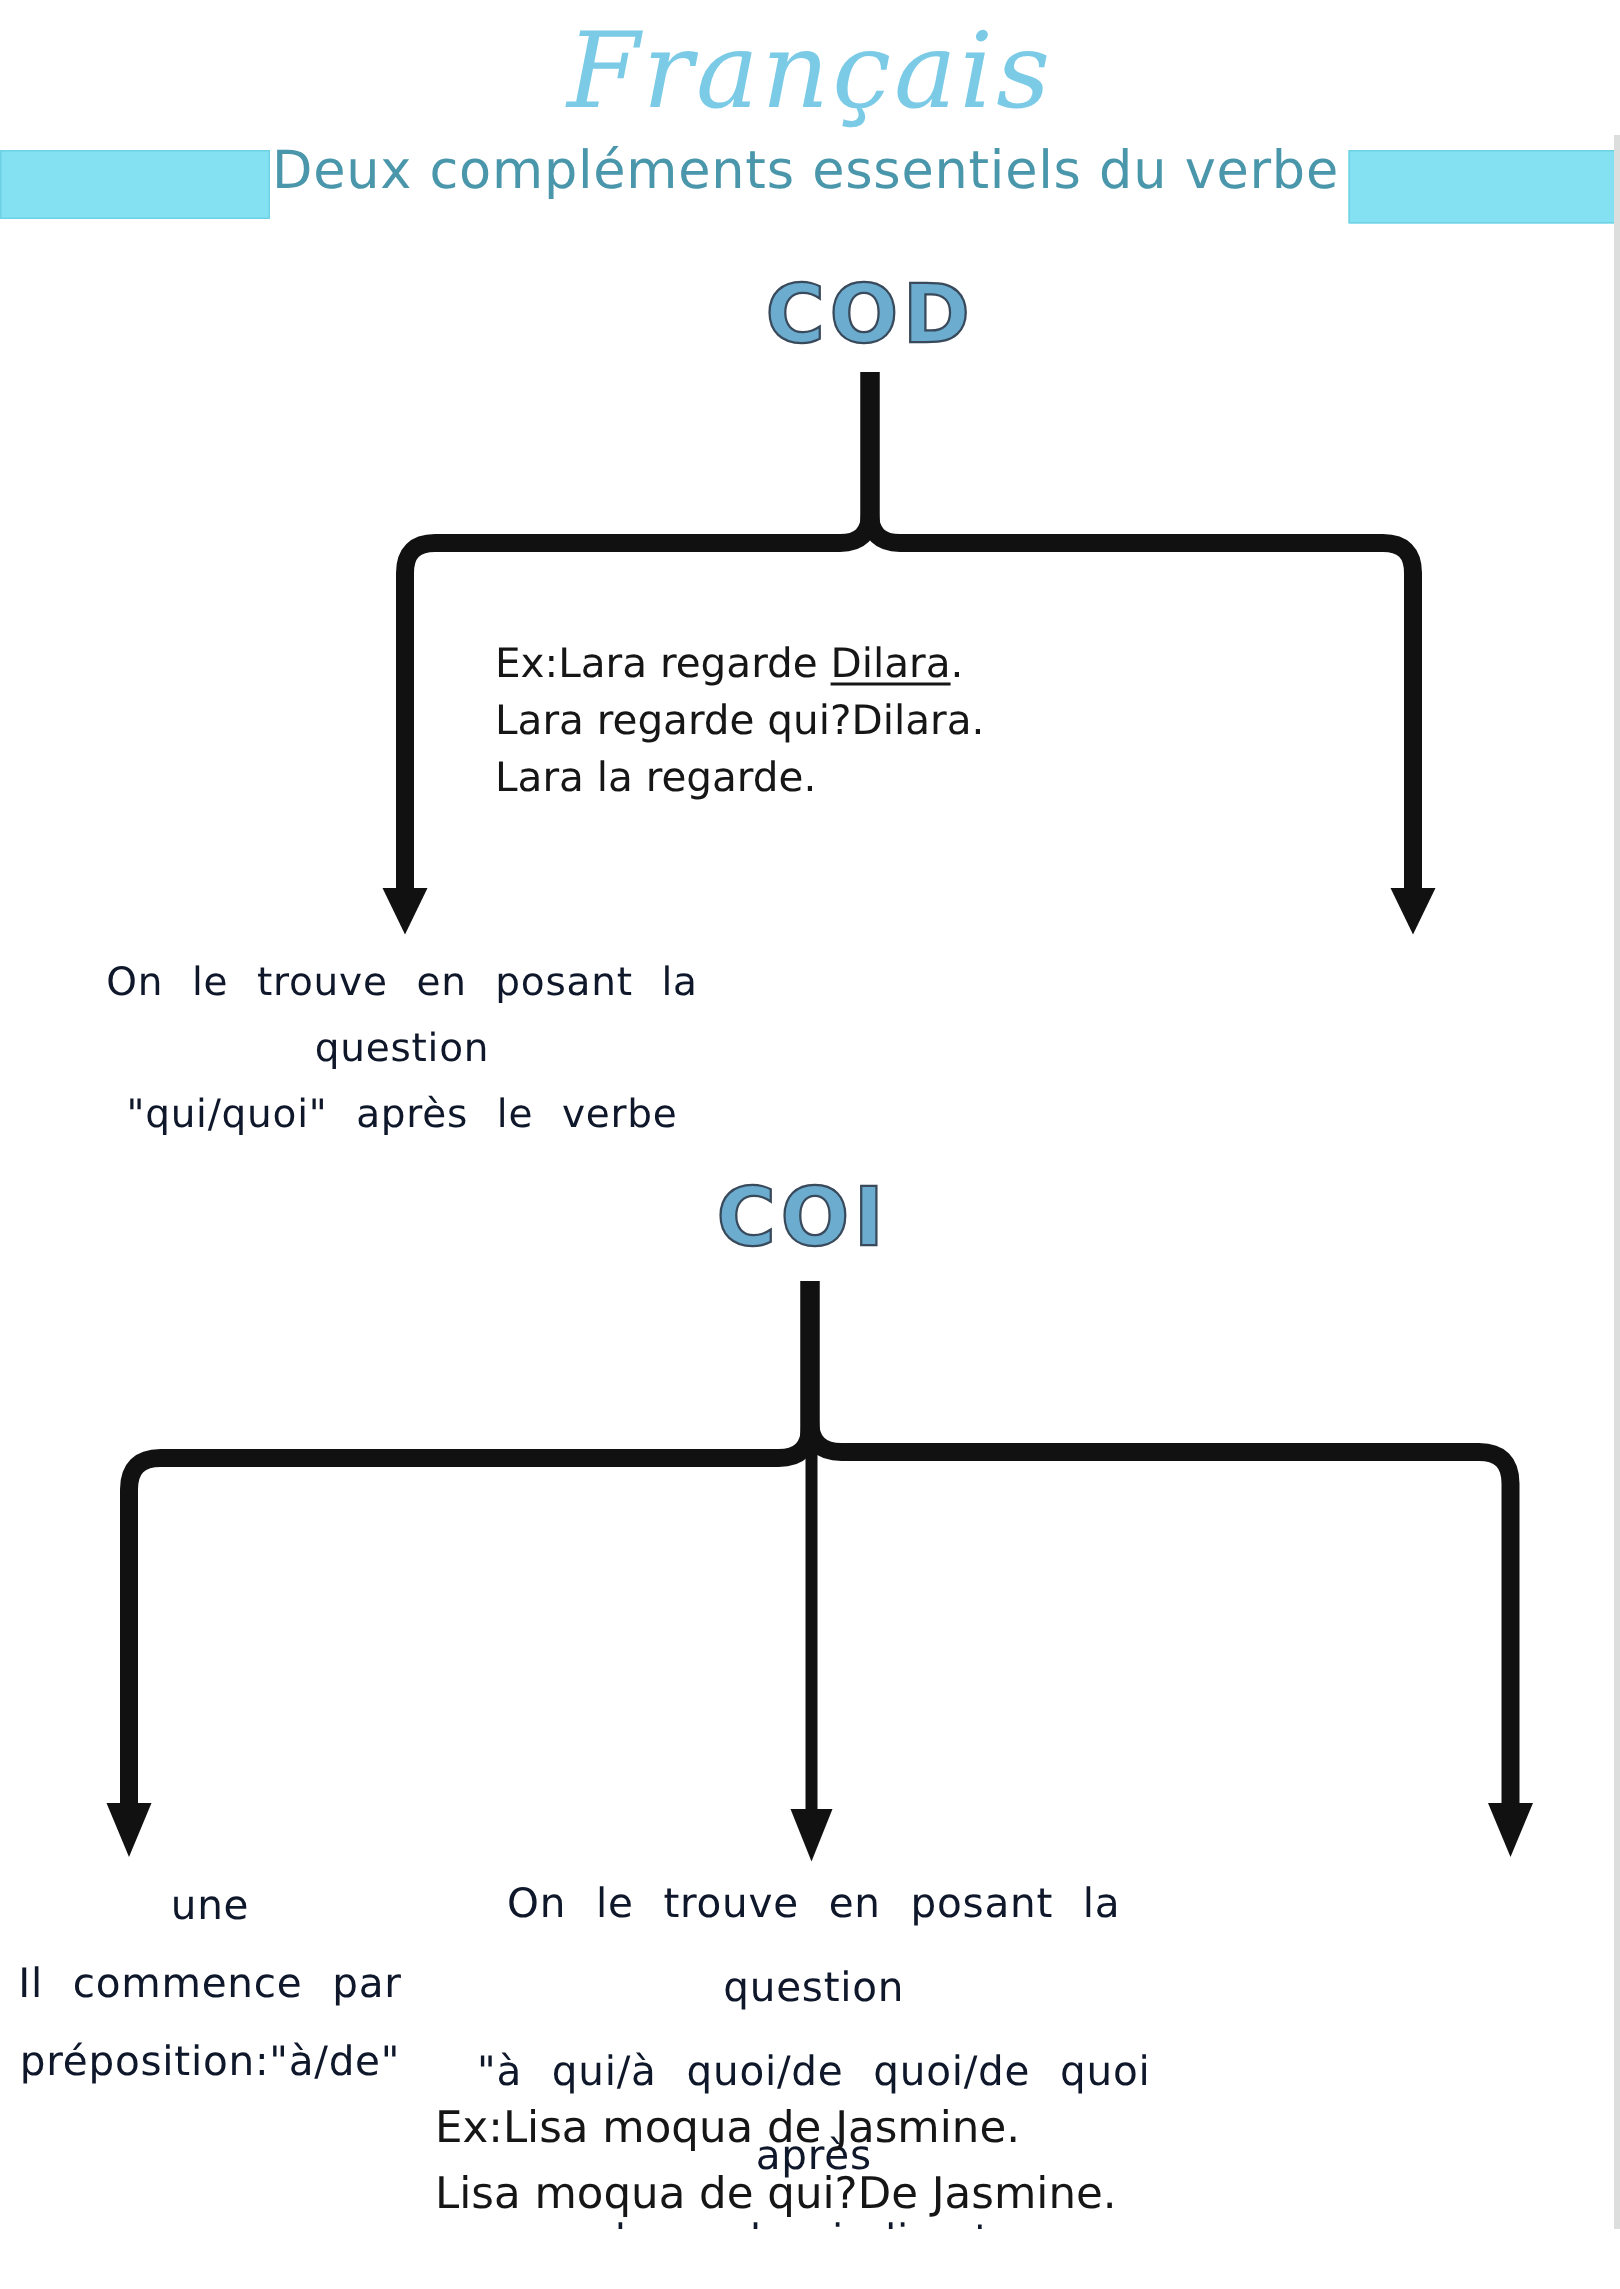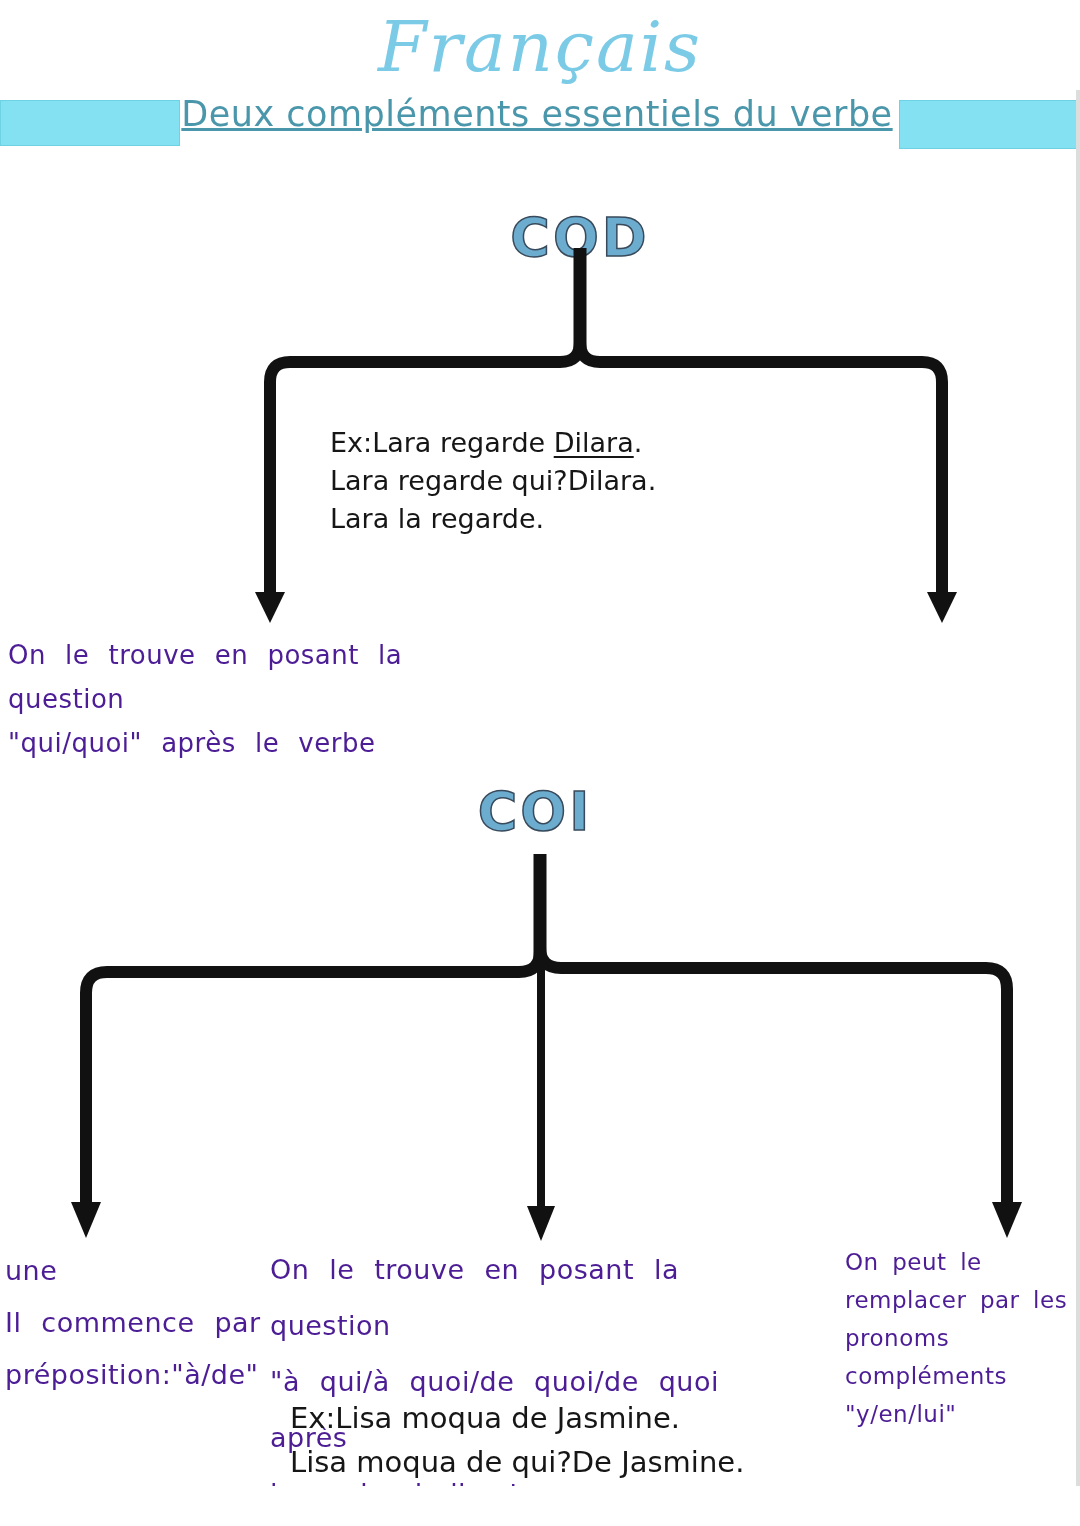--- a/index.html
+++ b/index.html
@@ -28,53 +28,53 @@
     border:1px solid #6fd2e4;
   }
   .header-bar.left{ left:0; top:100px; width:178px; height:44px; }
   .header-bar.right{ left:899px; top:100px; width:181px; height:47px; }
   .header-text{
     position:absolute; top:94px; left:0; width:1074px;
     text-align:center;
     font-size:35px;
     color:#4a96ab;
     letter-spacing:0.5px;
-    text-decoration:underline;
   }
   
   .big-heading{
     position:absolute;
     text-align:center;
     font-weight:bold;
     font-size:54px;
     color:#6cacce;
     -webkit-text-stroke:1.5px #384a5b;
     letter-spacing:3px;
   }
-  .cod-heading{ top:178px; left:330px; width:500px;margin-top:28px; }
+  .cod-heading{ top:178px; left:330px; width:500px; }
   .coi-heading{ top:780px; left:255px; width:560px; }
   
   .connector{ position:absolute; left:0; width:1080px; }
   .cod-connector{ top:245px; height:390px; }
   .coi-connector{ top:848px; height:400px; }
   
   .example{
     position:absolute;
     text-align:left;
     color:#161616;
     font-size:27px;
     line-height:38px;
   }
   .cod-example{ top:424px; left:330px; width:500px; }
   .coi-example{ top:1396px; left:290px; width:570px; font-size:29px; line-height:44px; }
   .ul{ text-decoration:underline; text-underline-offset:4px; text-decoration-thickness:2px; }
   
   .note{
     position:absolute;
-    color:#4c1d95;
+    text-align:center;
+    color:#0f172a;
     letter-spacing:0.5px;
     word-spacing:0.4em;
   }
   .cod-note-left{ top:633px; left:8px; width:520px; font-size:26px; line-height:44px; }
   .cod-note-right{ top:633px; left:660px; width:420px; font-size:26px; line-height:44px; }
   .coi-note-left{ top:1245px; left:5px; width:270px; font-size:27px; line-height:52px; }
   .coi-note-mid{ top:1242px; left:270px; width:545px; font-size:27px; line-height:56px; }
   .coi-note-right{ top:1243px; left:845px; width:230px; font-size:23px; line-height:38px; word-spacing:0.25em; }
   
   .edge-strip{ position:absolute; right:0; top:90px; bottom:0; width:4px; background:#dcdddd; }
@@ -129,27 +129,20 @@
     <div>Il commence par</div>
     <div>préposition:"à/de"</div>
   </div>
 
   <div class="note coi-note-mid">
     <div>On le trouve en posant la question</div>
     <div>"à qui/à quoi/de quoi/de quoi après</div>
     <div>le verbe indirects</div>
   </div>
 
-  <div class="note coi-note-right">
-    <div>On peut le</div>
-    <div>remplacer par les</div>
-    <div>pronoms</div>
-    <div>compléments</div>
-    <div>"y/en/lui"</div>
-  </div>
 
   <div class="example coi-example">
     <div>Ex:Lisa moqua de Jasmine.</div>
     <div>Lisa moqua de qui?De Jasmine.</div>
     <div>Lisa s'en moqua.</div>
   </div>
 
   <div class="edge-strip"></div>
 </div>
 

